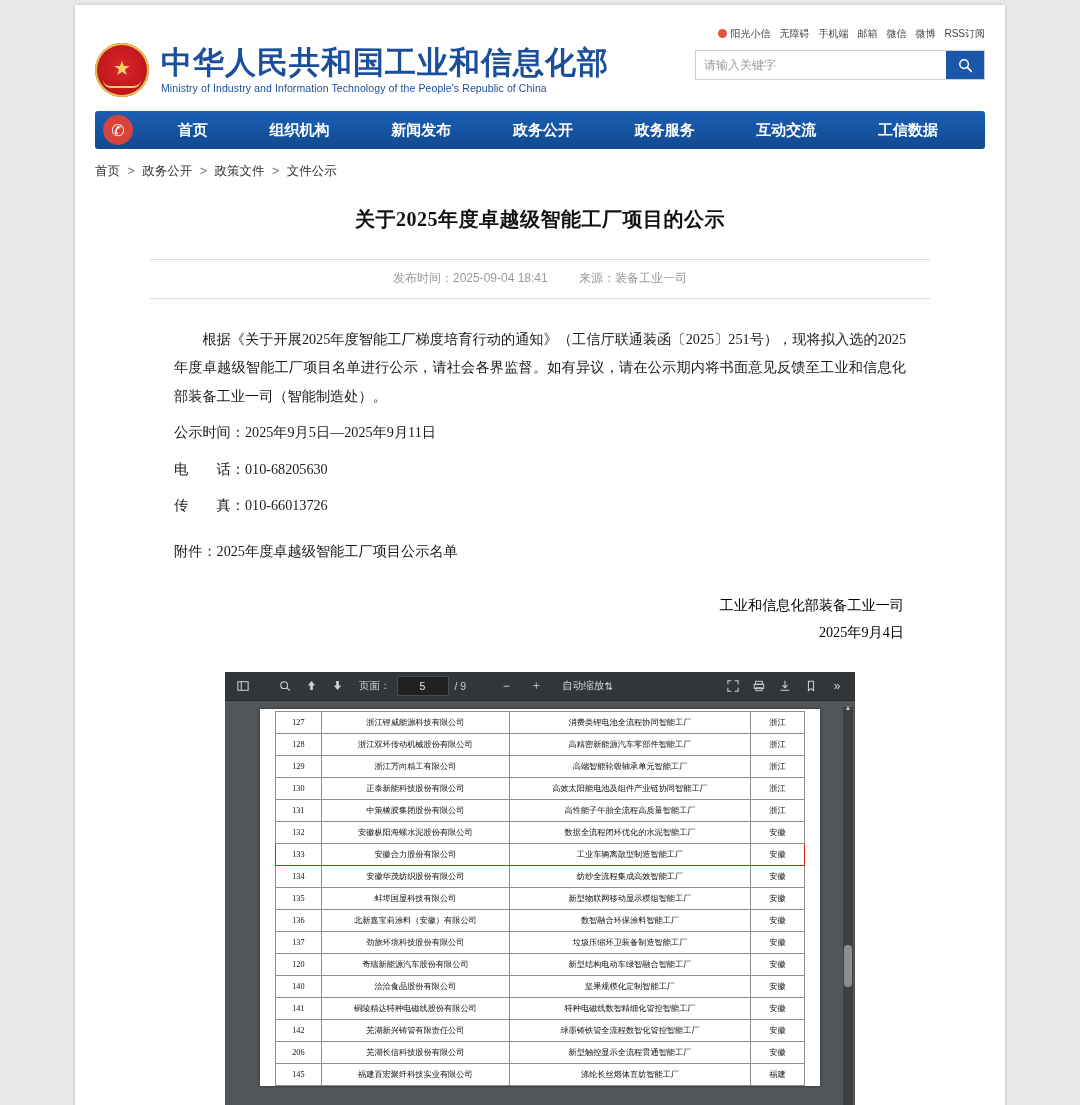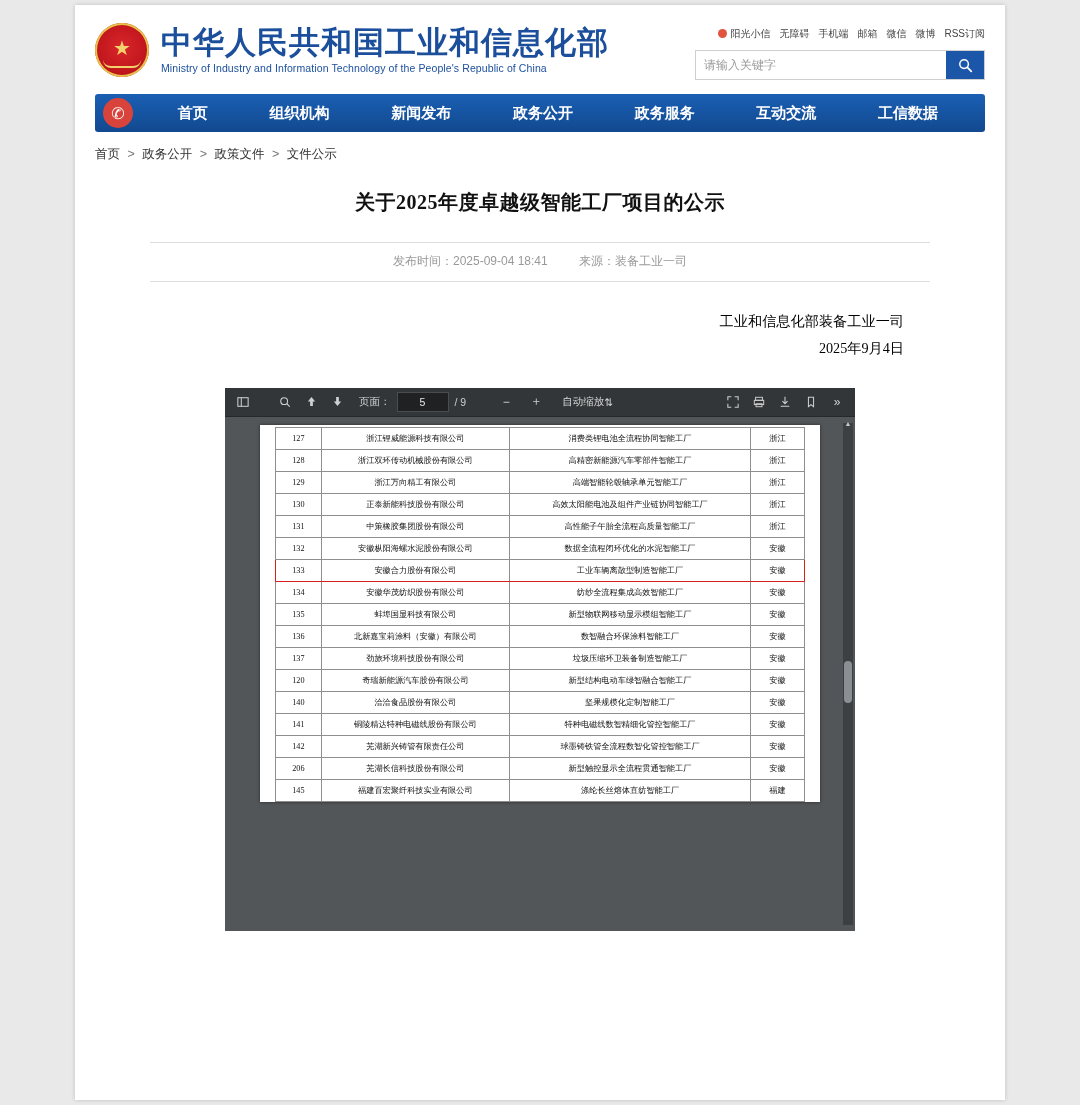--- a/index.html
+++ b/index.html
@@ -29,20 +29,21 @@
   .masthead {
     display: flex;
     align-items: flex-start;
     padding: 18px 20px 10px 20px;
     justify-content: space-between;
   }
   .brand {
     display: flex;
     align-items: center;
     gap: 12px;
+    margin-top: 20px;
   }
   .emblem {
     width: 54px;
     height: 54px;
     border-radius: 50%;
     background: radial-gradient(circle at 50% 45%, #d9262b 0%, #c1171d 60%, #9d0f14 100%);
     position: relative;
     flex: none;
     box-shadow: inset 0 0 0 2px #e8c24a;
   }
@@ -382,20 +383,27 @@
       <span class="sep">&gt;</span>
       <span>文件公示</span>
     </div>
 
     <div class="article">
       <h1>关于2025年度卓越级智能工厂项目的公示</h1>
       <div class="meta">
         <span>发布时间：2025-09-04 18:41</span>
         <span>来源：装备工业一司</span>
       </div>
+      <div class="body">
+        <p class="indent">根据《关于开展2025年度智能工厂梯度培育行动的通知》（工信厅联通装函〔2025〕251号），现将拟入选的2025年度卓越级智能工厂项目名单进行公示，请社会各界监督。如有异议，请在公示期内将书面意见反馈至工业和信息化部装备工业一司（智能制造处）。</p>
+        <p>公示时间：2025年9月5日—2025年9月11日</p>
+        <p>电　　话：010-68205630</p>
+        <p>传　　真：010-66013726</p>
+        <p style="margin-top:18px">附件：2025年度卓越级智能工厂项目公示名单</p>
+      </div>
       <div class="sign">
         <div>工业和信息化部装备工业一司</div>
         <div>2025年9月4日</div>
       </div>
     </div>
 
     <div class="pdfwrap">
       <div class="pdf-toolbar">
         <div class="tb-btn">
           <svg width="12" height="12" viewBox="0 0 14 14">

